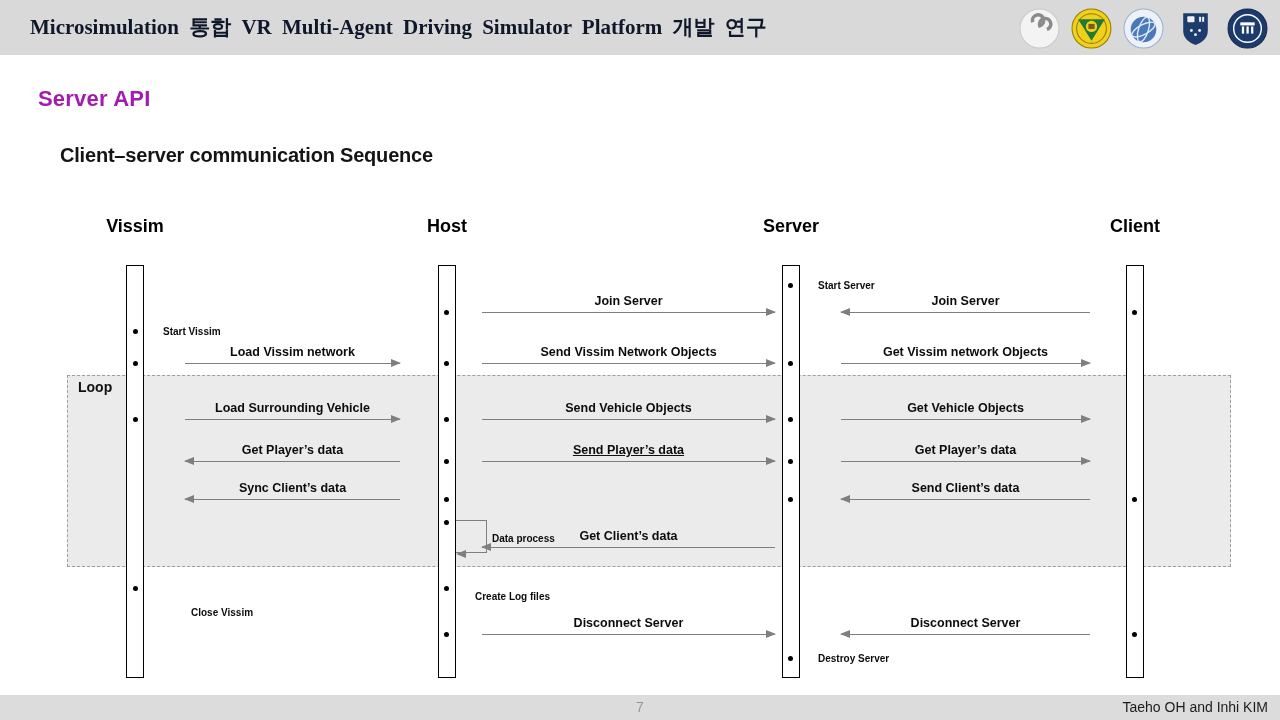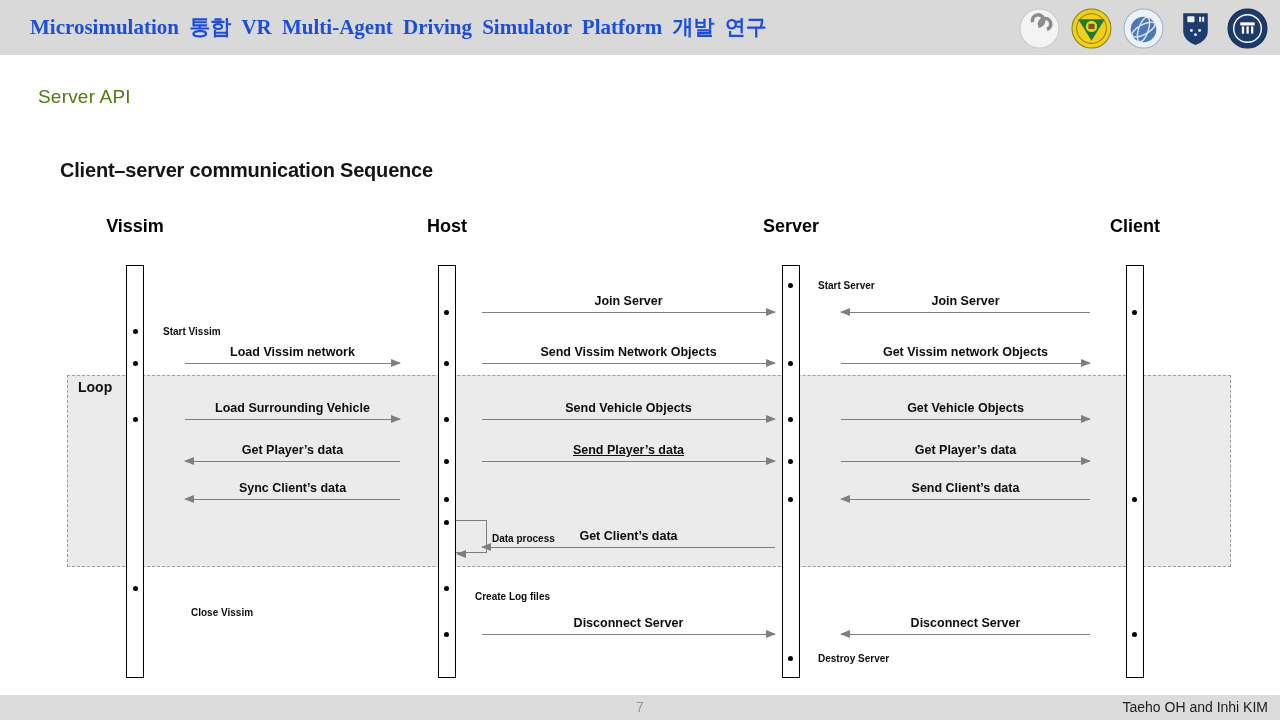--- a/index.html
+++ b/index.html
@@ -1,27 +1,27 @@
 <!DOCTYPE html>
 <html><head>
 <meta charset="utf-8">
 <style>
   html,body{margin:0;padding:0;background:#888;}
   .slide{position:relative;width:1280px;height:720px;background:#ffffff;overflow:hidden;
          font-family:"Liberation Sans",sans-serif;color:#111;}
   
   .hdr{position:absolute;left:0;top:0;width:1280px;height:55px;background:#d9d9d9;}
   .hdr-title{position:absolute;left:30px;top:0;height:55px;line-height:55px;
-             font-family:"Liberation Serif",serif;font-weight:bold;font-size:21px;color:#1d4ed8;
+             font-family:"Liberation Serif",serif;font-weight:bold;font-size:21px;color:#0f172a;
              word-spacing:5px;white-space:nowrap;}
   .logos{position:absolute;right:12px;top:6px;height:44px;display:flex;gap:11px;align-items:center;}
   .logo{width:41px;height:41px;}
   
-  .page-title{position:absolute;left:38px;top:86px;font-size:19px;font-weight:normal;color:#4d7c0f;letter-spacing:.2px;}
-  .page-subtitle{position:absolute;left:60px;top:159px;font-size:20px;font-weight:bold;color:#141414;letter-spacing:-.2px;}
+  .page-title{position:absolute;left:38px;top:86px;font-size:22px;font-weight:bold;color:#a21caf;letter-spacing:.2px;}
+  .page-subtitle{position:absolute;left:60px;top:144px;font-size:20px;font-weight:bold;color:#141414;letter-spacing:-.2px;}
   
   .actor{position:absolute;top:216px;width:140px;text-align:center;font-size:18px;font-weight:bold;color:#000;}
   .lifeline{position:absolute;top:265px;width:16px;height:411px;background:#fff;border:1.6px solid #000;z-index:2;}
   .loopbox{position:absolute;left:67px;top:375px;width:1164px;height:192px;background:#ebebeb;
            border:1px dashed #9e9e9e;z-index:1;box-sizing:border-box;}
   .loop-label{position:absolute;left:78px;top:379px;font-size:14px;font-weight:bold;z-index:3;}
   .bullet{position:absolute;width:5px;height:5px;border-radius:50%;background:#000;z-index:4;}
   .msg{position:absolute;z-index:3;}
   .msg-label{text-align:center;font-size:12.5px;font-weight:bold;line-height:15px;margin-bottom:3px;
              white-space:nowrap;color:#0c0c0c;}

